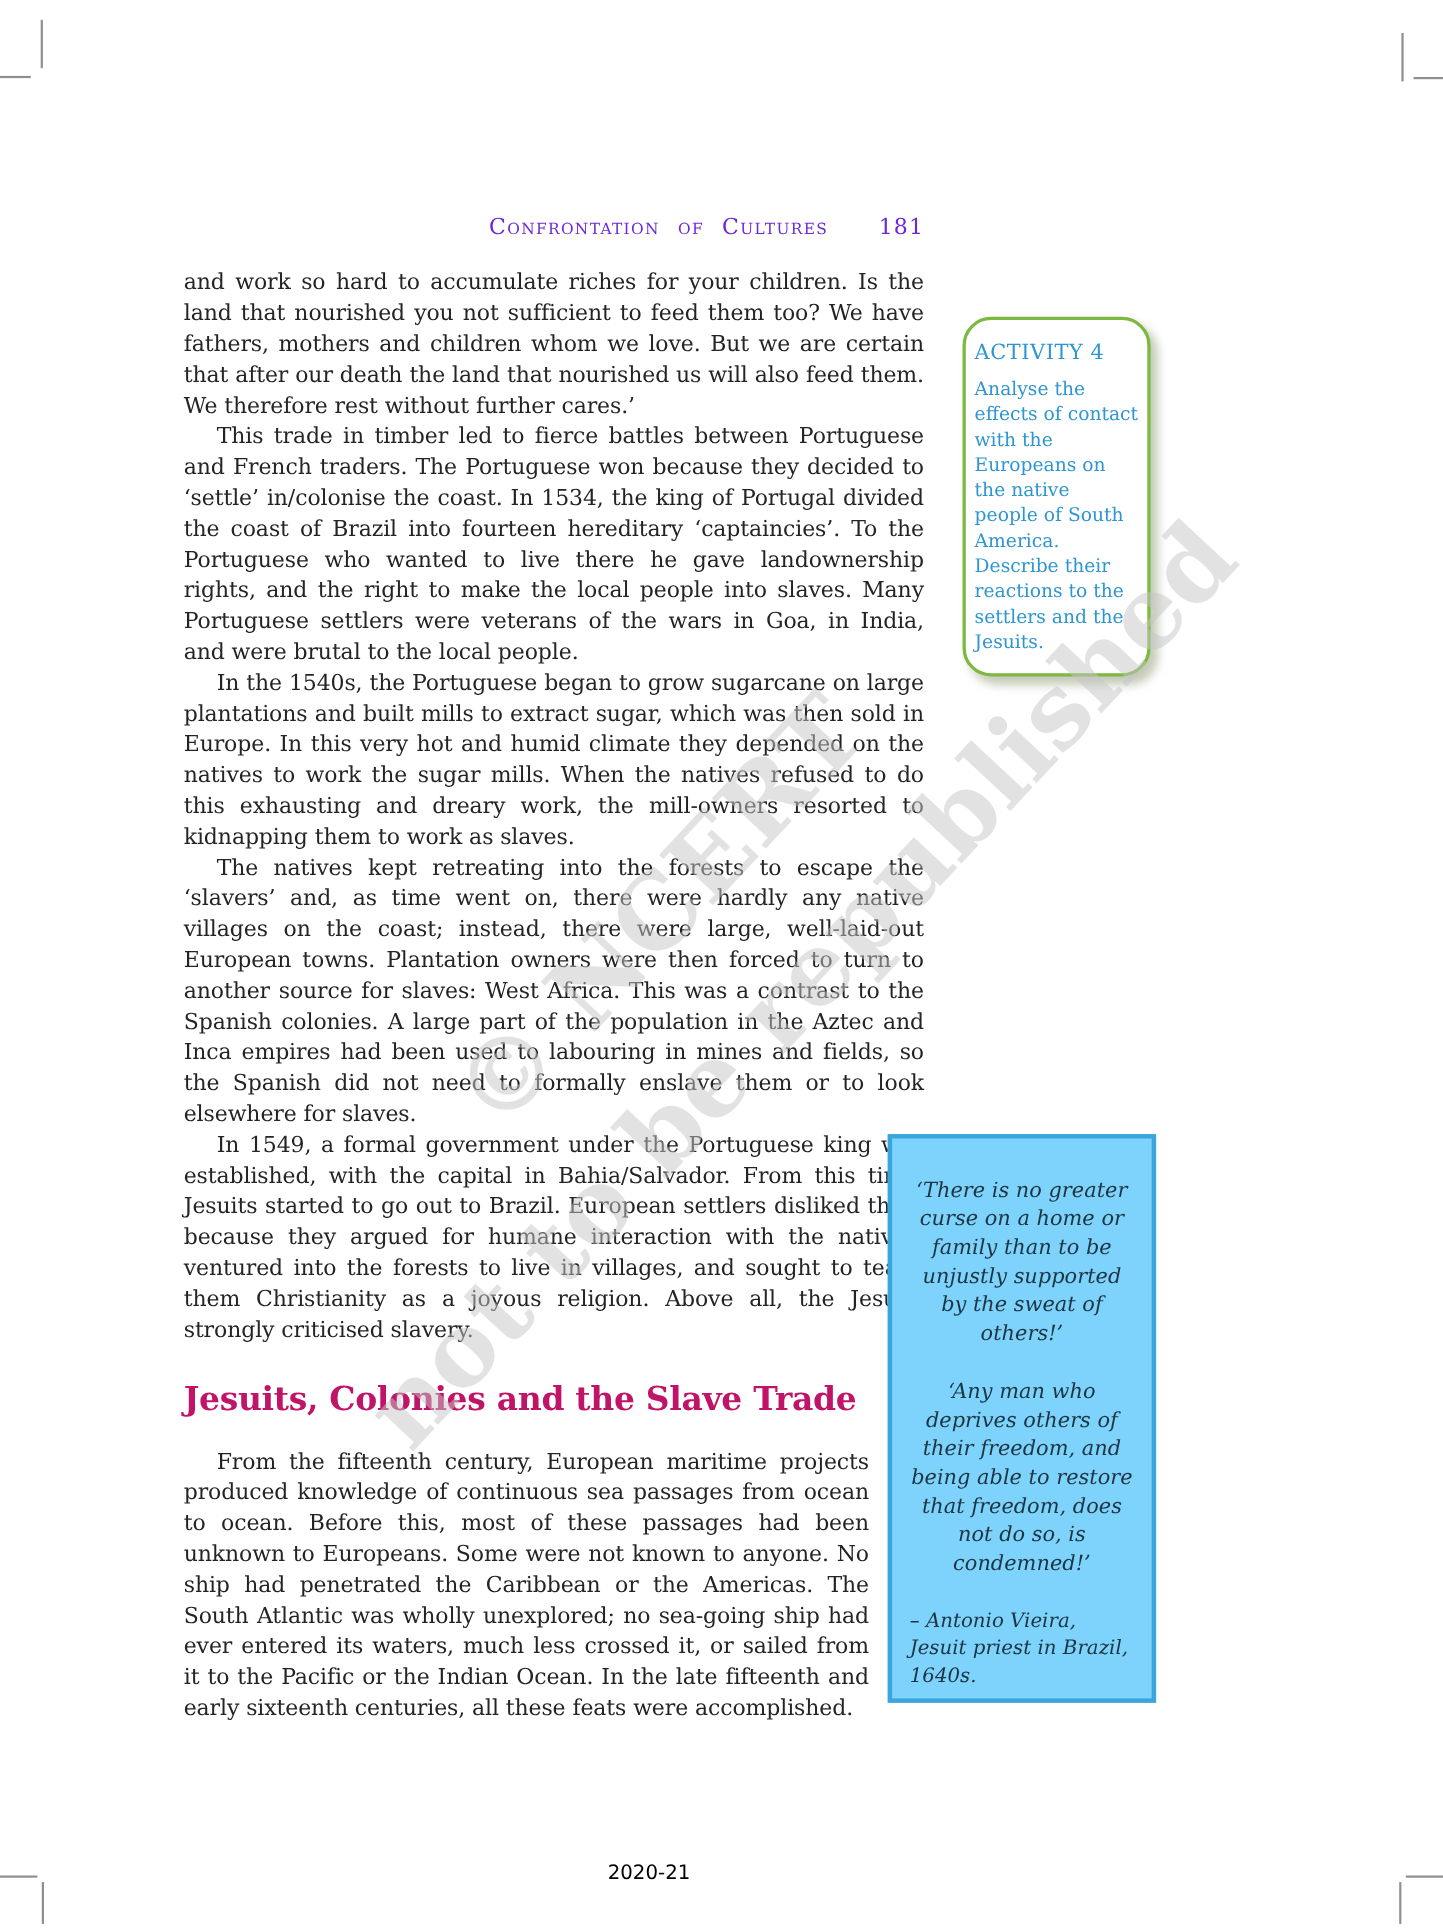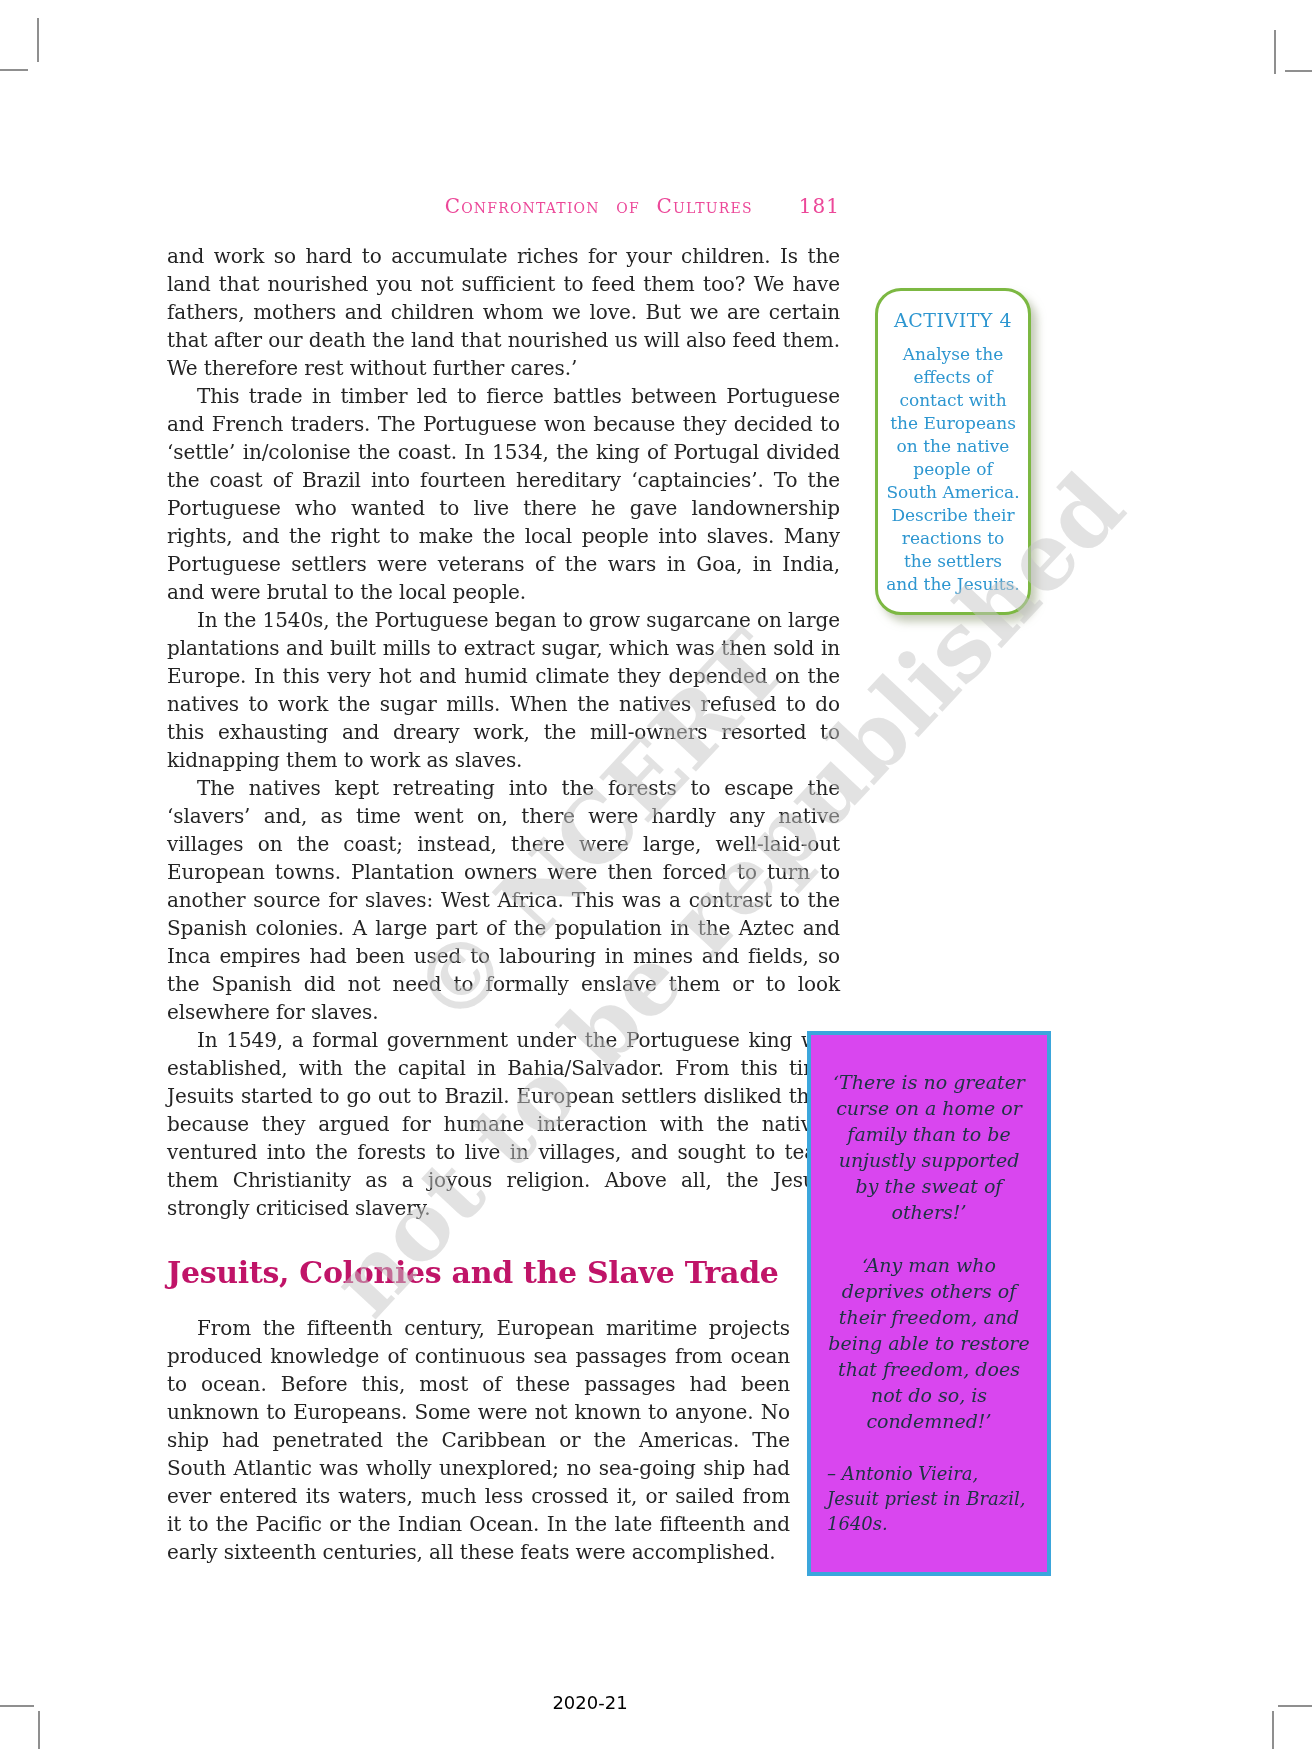--- a/index.html
+++ b/index.html
@@ -6,56 +6,56 @@
   body{background:#e8e8e8;font-family:"DejaVu Serif",serif;}
   #page{
     position:relative;width:1312px;height:1753px;background:#ffffff;
     margin:0 auto;overflow:hidden;
   }
   
   .crop{position:absolute;background:#8f8f8f;}
   
   #running-header{
     position:absolute;left:167px;top:194px;width:673px;text-align:right;
-    color:#ec4899;font-size:20px;
+    color:#6d28d9;font-size:20px;
   }
   #running-header .rh-title{font-variant:small-caps;letter-spacing:1.2px;word-spacing:9px;}
   #running-header .rh-page{margin-left:46px;letter-spacing:1px;}
   
   #body-col{
     position:absolute;left:167px;top:242px;width:673px;
     color:#242424;font-size:20px;line-height:28px;text-align:justify;
     letter-spacing:-0.1px;
   }
   .para{margin:0;}
   .para.indent{text-indent:30px;}
   .it{}
   .narrow{width:623px;}
   #section-heading{
     font-size:30px;font-weight:bold;color:#c01468;line-height:34px;
     margin:34px 0 24px 0;text-align:left;letter-spacing:-0.3px;
   }
   
   #activity-box{
-    position:absolute;left:875px;top:288px;width:156px;min-height:308px;
+    position:absolute;left:875px;top:288px;width:171px;min-height:308px;
     box-sizing:border-box;border:3px solid #7cb842;border-radius:26px;
-    background:#ffffff;padding:18px 8px 16px 8px;text-align:center;
+    background:#ffffff;padding:18px 8px 16px 8px;
     box-shadow:6px 7px 9px rgba(150,160,125,0.55);
   }
   #activity-box .ab-title{
     color:#2d96d0;font-size:19px;letter-spacing:0.5px;margin-bottom:12px;
   }
   #activity-box .ab-text{
     color:#2d96d0;font-size:17px;line-height:23px;
   }
   
   #quote-box{
     position:absolute;left:807px;top:1031px;width:244px;min-height:508px;
-    box-sizing:border-box;border:4px solid #3ba6dc;background:#d946ef;
-    padding:34px 16px 36px 16px;color:#1d3442;
+    box-sizing:border-box;border:4px solid #3ba6dc;background:#7dd3fc;
+    padding:34px 16px 8px 16px;color:#1d3442;
     font-size:19px;line-height:26px;font-style:italic;text-align:center;
   }
   #quote-box .qb-quote{margin:0 0 27px 0;}
   #quote-box .qb-attribution{
     margin:6px 0 0 0;font-size:18px;line-height:25px;text-align:left;
   }
   
   .wm{
     position:absolute;font-family:"DejaVu Serif",serif;font-weight:bold;
     color:#c6c6c6;opacity:0.5;white-space:nowrap;pointer-events:none;z-index:6;

